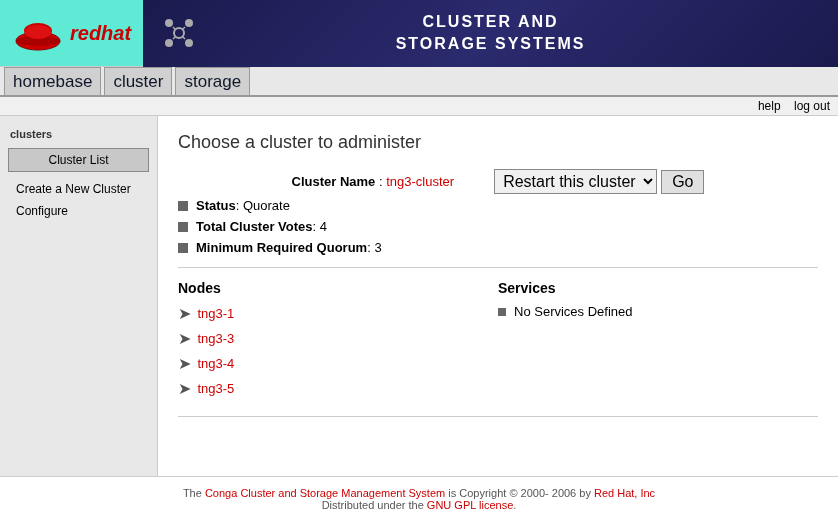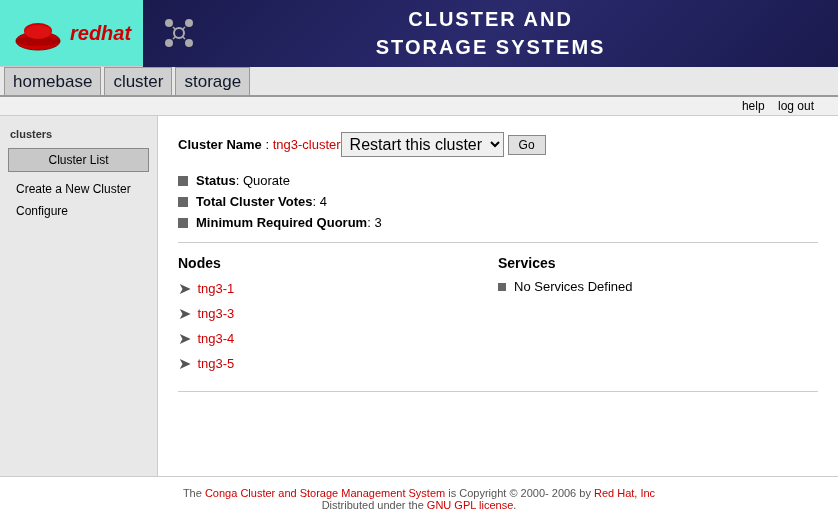--- a/index.html
+++ b/index.html
@@ -51,21 +51,21 @@
       align-items: center;
       text-decoration: none;
       color: #0f172a;
     }
 
     
     #toplinks {
       background: #f0f0f0;
       border-bottom: 1px solid #ccc;
       text-align: right;
-      padding: 2px 24px;
+      padding: 2px 8px;
       font-size: 12px;
     }
     #toplinks a {
       color: #000;
       text-decoration: none;
       margin-left: 10px;
     }
 
     
     #main-layout {
@@ -119,42 +119,43 @@
       font-size: 18px;
       font-weight: normal;
       color: #333;
       margin-bottom: 16px;
     }
 
     
     .cluster-form-row {
       display: flex;
       align-items: center;
-      justify-content: flex-start;
-      margin-bottom: 16px;
+      justify-content: center;
+      margin-bottom: 4px;
+      gap: 40px;
     }
     .cluster-name-value {
       color: #cc0000;
       font-size: 13px;
       font-weight: normal;
     }
     .restart-controls {
       display: flex;
       align-items: center;
       gap: 4px;
     }
     .restart-select {
       padding: 2px 4px;
       font-size: 16px;
       border: 1px solid #888;
       background: #f0f0f0;
     }
     .go-btn {
       padding: 2px 10px;
-      font-size: 12px;
+      font-size: 16px;
       background: #e0e0e0;
       border: 1px solid #888;
       cursor: pointer;
     }
 
     
     .info-row {
       display: flex;
       align-items: center;
       margin-bottom: 6px;
@@ -263,21 +264,21 @@
       <circle cx="20" cy="20" r="5" fill="none" stroke="#aaa" stroke-width="2"></circle>
       <circle cx="10" cy="10" r="4" fill="#aaa"></circle>
       <circle cx="30" cy="10" r="4" fill="#aaa"></circle>
       <circle cx="10" cy="30" r="4" fill="#aaa"></circle>
       <circle cx="30" cy="30" r="4" fill="#aaa"></circle>
       <line x1="14" y1="14" x2="17" y2="17" stroke="#aaa" stroke-width="1.5"></line>
       <line x1="26" y1="14" x2="23" y2="17" stroke="#aaa" stroke-width="1.5"></line>
       <line x1="14" y1="26" x2="17" y2="23" stroke="#aaa" stroke-width="1.5"></line>
       <line x1="26" y1="26" x2="23" y2="23" stroke="#aaa" stroke-width="1.5"></line>
     </svg>
-    <div style="color:#fff;font-size:20px;font-weight:bold;letter-spacing:2px;text-align:center;line-height:1.4">
+    <div style="color:#fff;font-size:16px;font-weight:bold;letter-spacing:2px;text-align:center;line-height:1.4">
       <span>CLUSTER AND</span><br>
       <span>STORAGE SYSTEMS</span>
     </div>
   </div>
 </div>
 
 <div id="navbar">
   <a class="nav-tab">homebase</a>
   <a class="nav-tab">cluster</a>
   <a class="nav-tab">storage</a>
@@ -291,20 +292,21 @@
 <div id="main-layout">
 
   <div id="sidebar">
     <div id="sidebar-title">clusters</div>
     <button class="sidebar-btn">Cluster List</button>
     <a class="sidebar-link">Create a New Cluster</a>
     <a class="sidebar-link">Configure</a>
   </div>
 
   <div id="content">
+    <div id="page-heading">Choose a cluster to administer</div>
 
     <div class="cluster-form-row">
       <div>
         <span class="info-label">Cluster Name</span>
         <span>: </span>
         <span class="cluster-name-value">tng3-cluster</span>
       </div>
       <div class="restart-controls">
         <select class="restart-select">
           <option>Restart this cluster</option>

